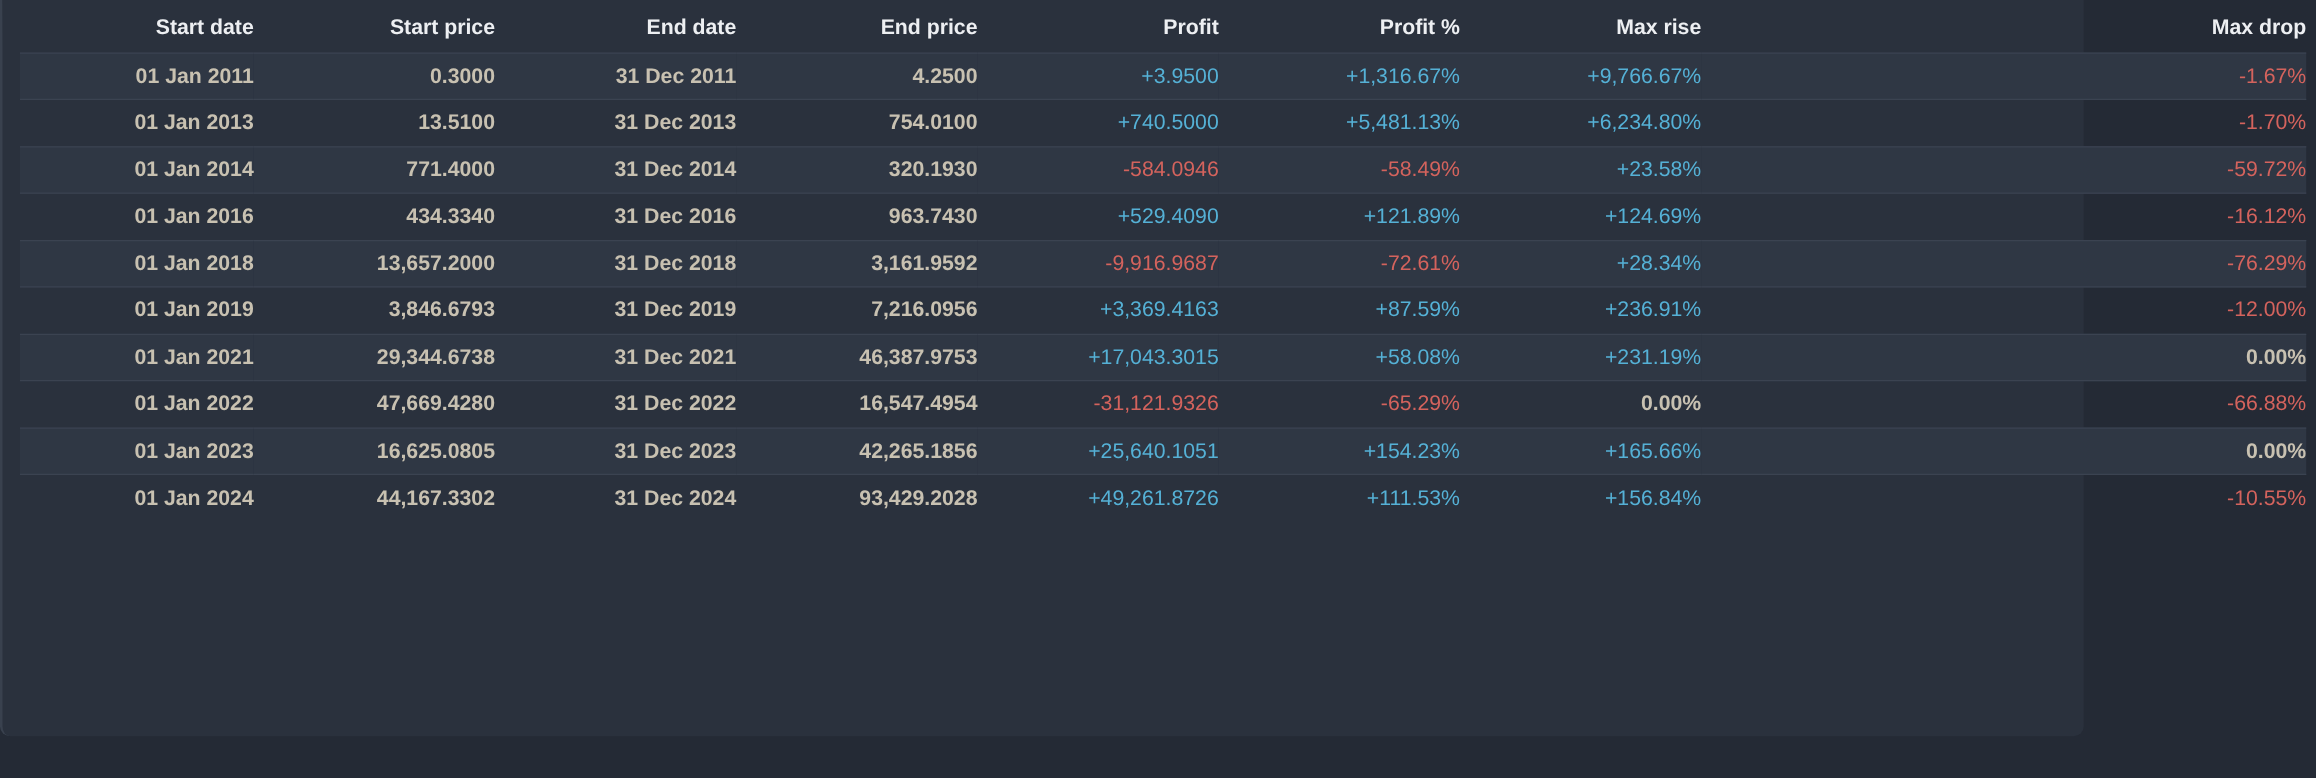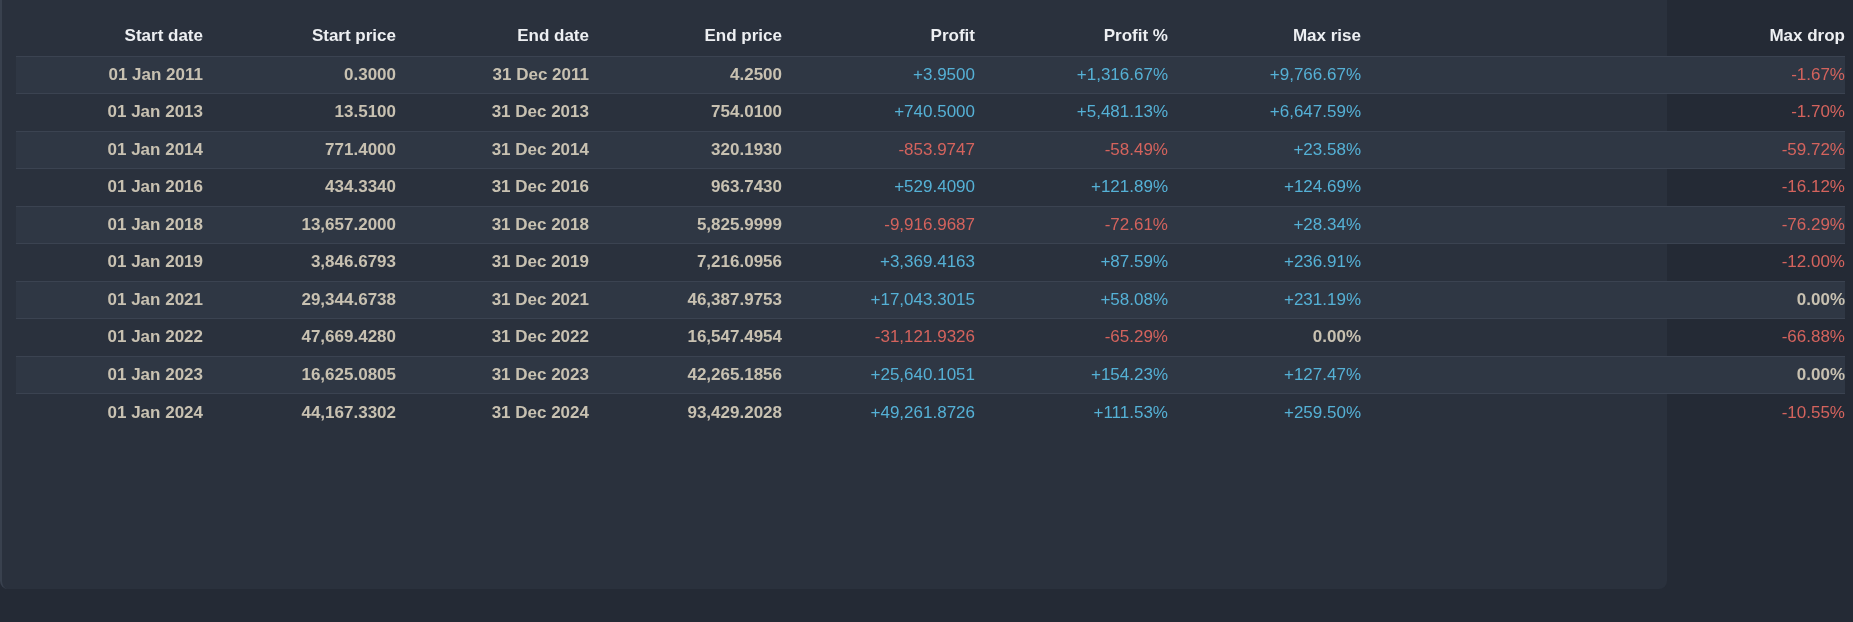--- a/index.html
+++ b/index.html
@@ -21,21 +21,21 @@
   .page{
     width:1853px;height:622px;
     position:relative;
   }
   .card{
     position:absolute;top:0;left:0;
     width:1667px;height:589px;
     background:var(--card-bg);
     border-left:2px solid #39414e;
     border-radius:0 0 8px 8px;
-    padding-top:16px;
+    padding-top:2px;
   }
   .table-wrap{
     margin-left:14px;   
     width:1829px;
   }
   table{
     width:100%;
     border-collapse:collapse;
     table-layout:fixed;
   }
@@ -108,48 +108,48 @@
               <td class="pos">+9,766.67%</td>
               <td class="neg">-1.67%</td>
             </tr>
             <tr>
               <td class="neu">01 Jan 2013</td>
               <td class="neu">13.5100</td>
               <td class="neu">31 Dec 2013</td>
               <td class="neu">754.0100</td>
               <td class="pos">+740.5000</td>
               <td class="pos">+5,481.13%</td>
-              <td class="pos">+6,647.59%</td>
+              <td class="pos">+6,234.80%</td>
               <td class="neg">-1.70%</td>
             </tr>
             <tr>
               <td class="neu">01 Jan 2014</td>
               <td class="neu">771.4000</td>
               <td class="neu">31 Dec 2014</td>
               <td class="neu">320.1930</td>
-              <td class="neg">-853.9747</td>
+              <td class="neg">-584.0946</td>
               <td class="neg">-58.49%</td>
               <td class="pos">+23.58%</td>
               <td class="neg">-59.72%</td>
             </tr>
             <tr>
               <td class="neu">01 Jan 2016</td>
               <td class="neu">434.3340</td>
               <td class="neu">31 Dec 2016</td>
               <td class="neu">963.7430</td>
               <td class="pos">+529.4090</td>
               <td class="pos">+121.89%</td>
               <td class="pos">+124.69%</td>
               <td class="neg">-16.12%</td>
             </tr>
             <tr>
               <td class="neu">01 Jan 2018</td>
               <td class="neu">13,657.2000</td>
               <td class="neu">31 Dec 2018</td>
-              <td class="neu">5,825.9999</td>
+              <td class="neu">3,161.9592</td>
               <td class="neg">-9,916.9687</td>
               <td class="neg">-72.61%</td>
               <td class="pos">+28.34%</td>
               <td class="neg">-76.29%</td>
             </tr>
             <tr>
               <td class="neu">01 Jan 2019</td>
               <td class="neu">3,846.6793</td>
               <td class="neu">31 Dec 2019</td>
               <td class="neu">7,216.0956</td>
@@ -178,30 +178,30 @@
               <td class="neu">0.00%</td>
               <td class="neg">-66.88%</td>
             </tr>
             <tr>
               <td class="neu">01 Jan 2023</td>
               <td class="neu">16,625.0805</td>
               <td class="neu">31 Dec 2023</td>
               <td class="neu">42,265.1856</td>
               <td class="pos">+25,640.1051</td>
               <td class="pos">+154.23%</td>
-              <td class="pos">+127.47%</td>
+              <td class="pos">+165.66%</td>
               <td class="neu">0.00%</td>
             </tr>
             <tr>
               <td class="neu">01 Jan 2024</td>
               <td class="neu">44,167.3302</td>
               <td class="neu">31 Dec 2024</td>
               <td class="neu">93,429.2028</td>
               <td class="pos">+49,261.8726</td>
               <td class="pos">+111.53%</td>
-              <td class="pos">+259.50%</td>
+              <td class="pos">+156.84%</td>
               <td class="neg">-10.55%</td>
             </tr>
           </tbody>
       </table>
     </div>
   </div>
 </div>
 
 </body></html>

